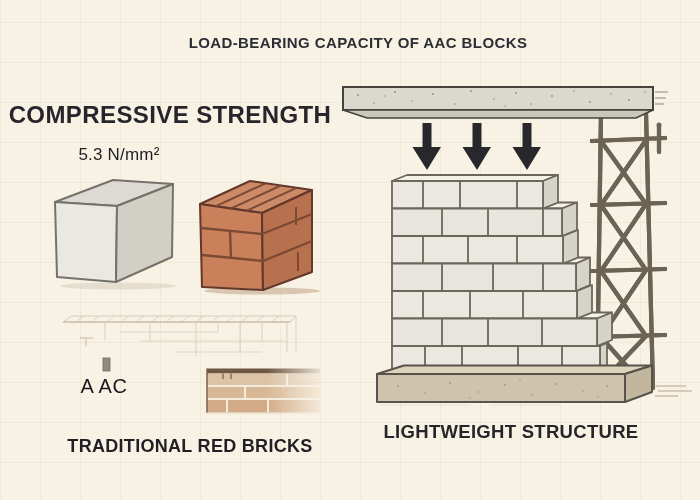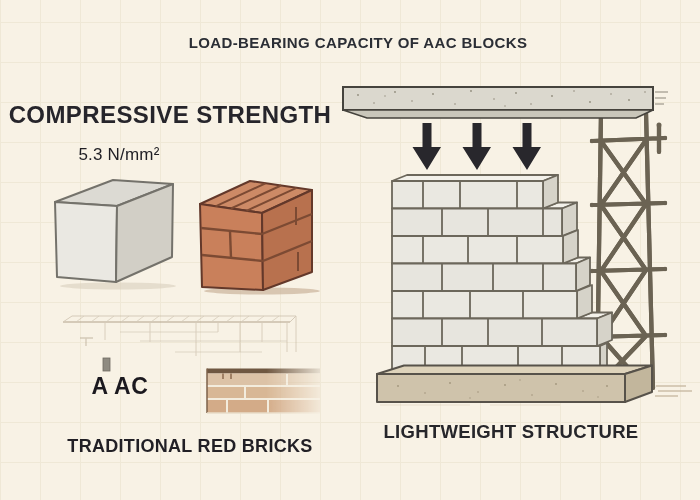--- a/index.html
+++ b/index.html
@@ -28,22 +28,22 @@
     left:170px;top:101px;
     font-size:24px;font-weight:bold;letter-spacing:0.4px;
   }
   .strength-val{
     top:145px;font-size:17px;font-weight:normal;color:#1f1e24;letter-spacing:0.2px;
   }
   .aac-val{left:119px;}
   .brick-val{left:256px;}
   .aac-label{
     left:104px;top:376px;text-align:center;
-    font-size:23px;font-weight:bold;line-height:20px;letter-spacing:0.6px;
-    color:#1b191f;transform:translateX(-50%);margin-left:16px;
+    font-size:20px;font-weight:normal;line-height:20px;letter-spacing:0.6px;
+    color:#1b191f;transform:translateX(-50%);
   }
   .trad-label{
     left:190px;top:436px;
     font-size:18px;font-weight:bold;letter-spacing:0.3px;color:#211f25;
   }
   .light-label{
     left:511px;top:421px;
     font-size:18.5px;font-weight:bold;letter-spacing:0.3px;color:#26262a;
   }
   svg{position:absolute;left:0;top:0;}

